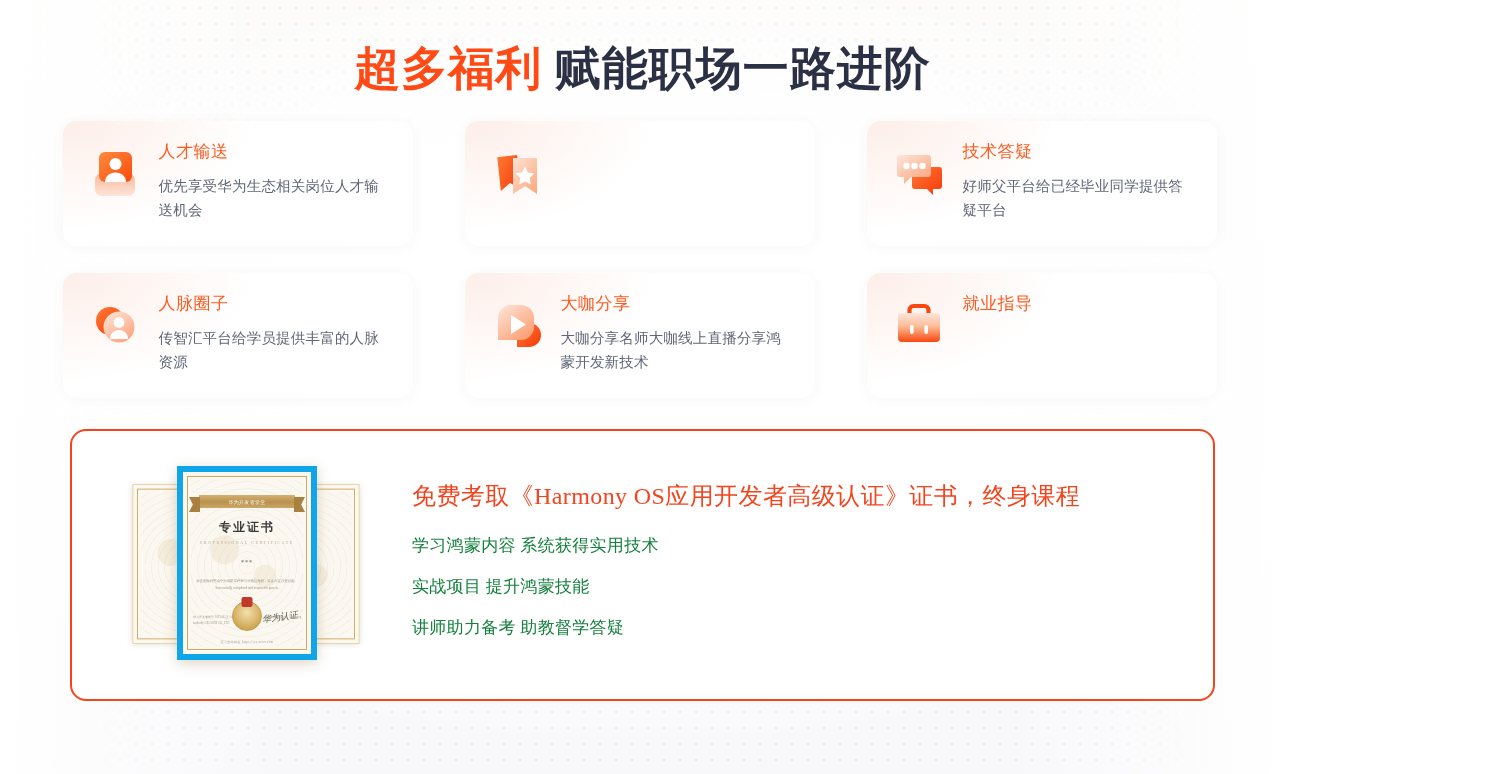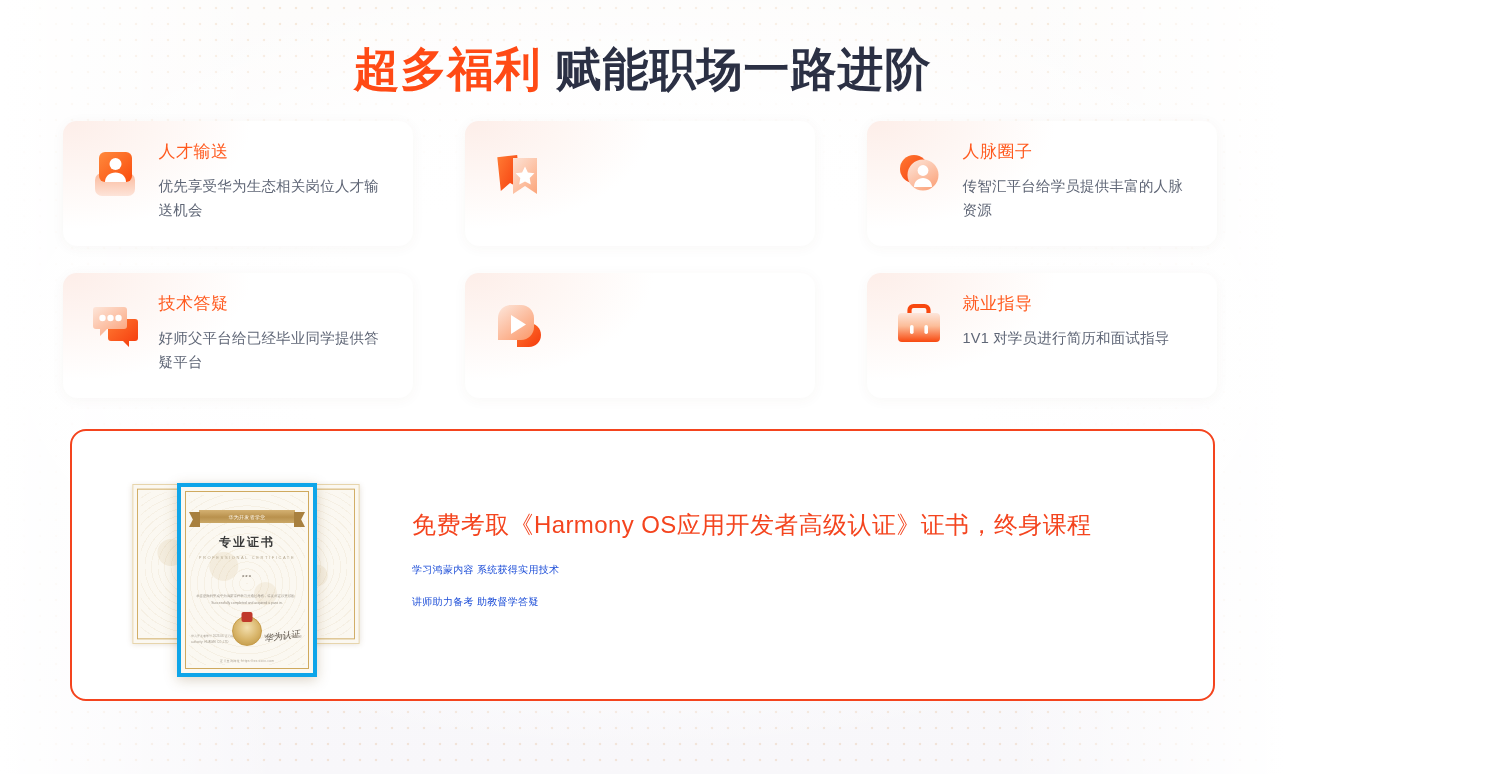--- a/index.html
+++ b/index.html
@@ -18,20 +18,21 @@
 
   
   #page {
     position: relative;
     width: 1285px;
     height: 774px;
     background:
       radial-gradient(circle at center, rgba(226,183,138,0.30) 1.4px, rgba(255,255,255,0) 1.6px) 0 0 / 16px 16px,
       linear-gradient(180deg, #fdfcfb 0%, #fbfafc 45%, #f8f7fa 100%);
     overflow: hidden;
+    font-family: Liberation Serif, serif;
   }
   
   #page::before {
     content: "";
     position: absolute;
     inset: 0;
     background:
       radial-gradient(ellipse 70% 60% at 50% 46%, #ffffff 38%, rgba(255,255,255,0.85) 58%, rgba(255,255,255,0.0) 85%),
       linear-gradient(90deg, #ffffff 0%, rgba(255,255,255,0.55) 10%, rgba(255,255,255,0) 22%, rgba(255,255,255,0) 78%, rgba(255,255,255,0.55) 90%, #ffffff 100%);
     pointer-events: none;
@@ -135,23 +136,23 @@
   }
   .cert::after {
     content: "";
     position: absolute;
     inset: 4px;
     border: 1.5px solid #cfa95e;
   }
   .cert.left  { left: 6px;  transform: scale(0.93); z-index: 1; }
   .cert.right { left: 116px; transform: scale(0.93); z-index: 1; }
   .cert.front {
-    left: 55px; top: 18px; width: 140px; height: 194px;
+    left: 55px; top: 1px; width: 140px; height: 194px;
     z-index: 3;
-    border: 4px solid #0ea5e9;
+    border: 6px solid #0ea5e9;
     box-shadow: 0 3px 12px rgba(120,90,40,0.26);
   }
   .cert .guilloche {
     position: absolute;
     inset: 8px;
     background:
       radial-gradient(circle at 30% 42%, rgba(205,175,120,0.16) 0 14px, rgba(255,255,255,0) 15px),
       radial-gradient(circle at 66% 58%, rgba(205,175,120,0.14) 0 11px, rgba(255,255,255,0) 12px),
       repeating-radial-gradient(circle at 50% 52%, rgba(200,170,115,0.10) 0 1px, rgba(255,255,255,0) 1px 7px);
   }
@@ -214,22 +215,22 @@
   .banner-title {
     color: #F4441E;
     font-size: 24px;
     font-weight: 500;
     letter-spacing: .4px;
     white-space: nowrap;
   }
   .banner-list { margin-top: 22px; }
   .banner-list li {
     list-style: none;
-    color: #1d4ed8;
-    font-size: 10px;
+    color: #15803d;
+    font-size: 17px;
     letter-spacing: .3px;
     margin-bottom: 18px;
   }
   .banner-list li:last-child { margin-bottom: 16px; }
 </style>
 </head>
 <body>
 
 <div id="page">
 
@@ -275,45 +276,20 @@
             </linearGradient>
             <linearGradient id="g2b" x1="0.1" y1="0" x2="0.9" y2="1">
               <stop offset="0" stop-color="#FDE0D2"></stop>
                 <stop offset="1" stop-color="#FCA87E"></stop>
             </linearGradient>
           </defs>
           <path d="M10 11h20v34l-10-7-10 7z" fill="url(#g2a)" transform="rotate(-6 20 28)"></path>
           <path d="M24 13h24v36l-12-8-12 8z" fill="url(#g2b)"></path>
           <path d="M36 21.5l2.9 5.9 6.5.95-4.7 4.6 1.1 6.5-5.8-3.05-5.8 3.05 1.1-6.5-4.7-4.6 6.5-.95z" fill="#fff"></path>
         </svg>
-      </div>
-    </div>
-
-    <div class="card">
-      <div class="card-icon">
-        <svg viewBox="0 0 56 56">
-          <defs>
-            <linearGradient id="g4a" x1="0" y1="0" x2="1" y2="1">
-              <stop offset="0" stop-color="#FF7A33"></stop>
-                <stop offset="1" stop-color="#F5390B"></stop>
-            </linearGradient>
-            <linearGradient id="g4b" x1="0.15" y1="0" x2="0.85" y2="1">
-              <stop offset="0" stop-color="#FDE3D6"></stop>
-                <stop offset="1" stop-color="#FBA178"></stop>
-            </linearGradient>
-          </defs>
-          <circle cx="23" cy="24" r="14" fill="url(#g4a)"></circle>
-          <circle cx="32" cy="30" r="15.5" fill="url(#g4b)"></circle>
-          <circle cx="32" cy="25.5" r="5.4" fill="#fff"></circle>
-          <path d="M23 42c0-5.4 4-8.9 9-8.9s9 3.5 9 8.9z" fill="#fff"></path>
-        </svg>
-      </div>
-      <div class="card-text">
-        <div class="card-title">人脉圈子</div>
-        <div class="card-desc">传智汇平台给学员提供丰富的人脉资源</div>
       </div>
     </div>
 
     <div class="card">
       <div class="card-icon">
         <svg viewBox="0 0 56 56">
           <defs>
             <linearGradient id="g3a" x1="0" y1="0" x2="1" y2="1">
               <stop offset="0" stop-color="#FF7A33"></stop>
                 <stop offset="1" stop-color="#F5390B"></stop>
@@ -333,33 +309,62 @@
       <div class="card-text">
         <div class="card-title">技术答疑</div>
         <div class="card-desc">好师父平台给已经毕业同学提供答疑平台</div>
       </div>
     </div>
 
     <div class="card">
       <div class="card-icon">
         <svg viewBox="0 0 56 56">
           <defs>
+            <linearGradient id="g4a" x1="0" y1="0" x2="1" y2="1">
+              <stop offset="0" stop-color="#FF7A33"></stop>
+                <stop offset="1" stop-color="#F5390B"></stop>
+            </linearGradient>
+            <linearGradient id="g4b" x1="0.15" y1="0" x2="0.85" y2="1">
+              <stop offset="0" stop-color="#FDE3D6"></stop>
+                <stop offset="1" stop-color="#FBA178"></stop>
+            </linearGradient>
+          </defs>
+          <circle cx="23" cy="24" r="14" fill="url(#g4a)"></circle>
+          <circle cx="32" cy="30" r="15.5" fill="url(#g4b)"></circle>
+          <circle cx="32" cy="25.5" r="5.4" fill="#fff"></circle>
+          <path d="M23 42c0-5.4 4-8.9 9-8.9s9 3.5 9 8.9z" fill="#fff"></path>
+        </svg>
+      </div>
+      <div class="card-text">
+        <div class="card-title">人脉圈子</div>
+        <div class="card-desc">传智汇平台给学员提供丰富的人脉资源</div>
+      </div>
+    </div>
+
+    <div class="card">
+      <div class="card-icon">
+        <svg viewBox="0 0 56 56">
+          <defs>
             <linearGradient id="g5a" x1="0" y1="0" x2="1" y2="1">
               <stop offset="0" stop-color="#FF7A33"></stop>
                 <stop offset="1" stop-color="#F5390B"></stop>
             </linearGradient>
             <linearGradient id="g5b" x1="0.1" y1="0" x2="0.9" y2="1">
               <stop offset="0" stop-color="#FDE3D6"></stop>
                 <stop offset="1" stop-color="#FB9A6C"></stop>
             </linearGradient>
           </defs>
           <path d="M40 26c6.6 0 12 5.4 12 12s-5.4 12-12 12H28V38c0-6.6 5.4-12 12-12z" fill="url(#g5a)"></path>
           <path d="M22 8h10c7.2 0 13 5.8 13 13v9c0 7.2-5.8 13-13 13H9V21C9 13.8 14.8 8 22 8z" fill="url(#g5b)"></path>
           <path d="M22 18l15 9.5L22 37z" fill="#fff"></path>
         </svg>
+      </div>
+      <div class="card-text">
+        <div class="card-title">大咖分享</div>
+        <div class="card-desc">大咖分享名师大咖线上直播分享鸿蒙开发新技术</div>
       </div>
     </div>
 
     <div class="card">
       <div class="card-icon">
         <svg viewBox="0 0 56 56">
           <defs>
             <linearGradient id="g6a" x1="0" y1="0" x2="0" y2="1">
               <stop offset="0" stop-color="#FDE6DB"></stop>
               <stop offset="45%" stop-color="#FCBD99"></stop>
@@ -367,21 +372,20 @@
             </linearGradient>
           </defs>
           <path d="M18.5 16v-3a4 4 0 014-4h11a4 4 0 014 4v3" fill="none" stroke="#F8480F" stroke-width="4.2" stroke-linecap="round"></path>
           <rect x="7" y="16" width="42" height="29" rx="4" fill="url(#g6a)"></rect>
           <rect x="19" y="28" width="3.6" height="9" rx="1.8" fill="#fff"></rect>
           <rect x="33.4" y="28" width="3.6" height="9" rx="1.8" fill="#fff"></rect>
         </svg>
       </div>
       <div class="card-text">
         <div class="card-title">就业指导</div>
-        <div class="card-desc">1V1 对学员进行简历和面试指导</div>
       </div>
     </div>
 
   </div>
 
   <div class="banner">
 
     <div class="cert-stack">
 
       <div class="cert left">
@@ -410,19 +414,20 @@
 发证单位：华为终端有限公司
 Certifying authority: HUAWEI CO.,LTD</div>
         <div class="cert-foot">证书查询网址 https://xx.xxxx.com</div>
       </div>
     </div>
 
     <div class="banner-text">
       <div class="banner-title">免费考取《Harmony OS应用开发者高级认证》证书，终身课程</div>
       <ul class="banner-list">
         <li>学习鸿蒙内容 系统获得实用技术</li>
+        <li>实战项目 提升鸿蒙技能</li>
         <li>讲师助力备考 助教督学答疑</li>
       </ul>
     </div>
 
   </div>
 
 </div>
 
 </body></html>

